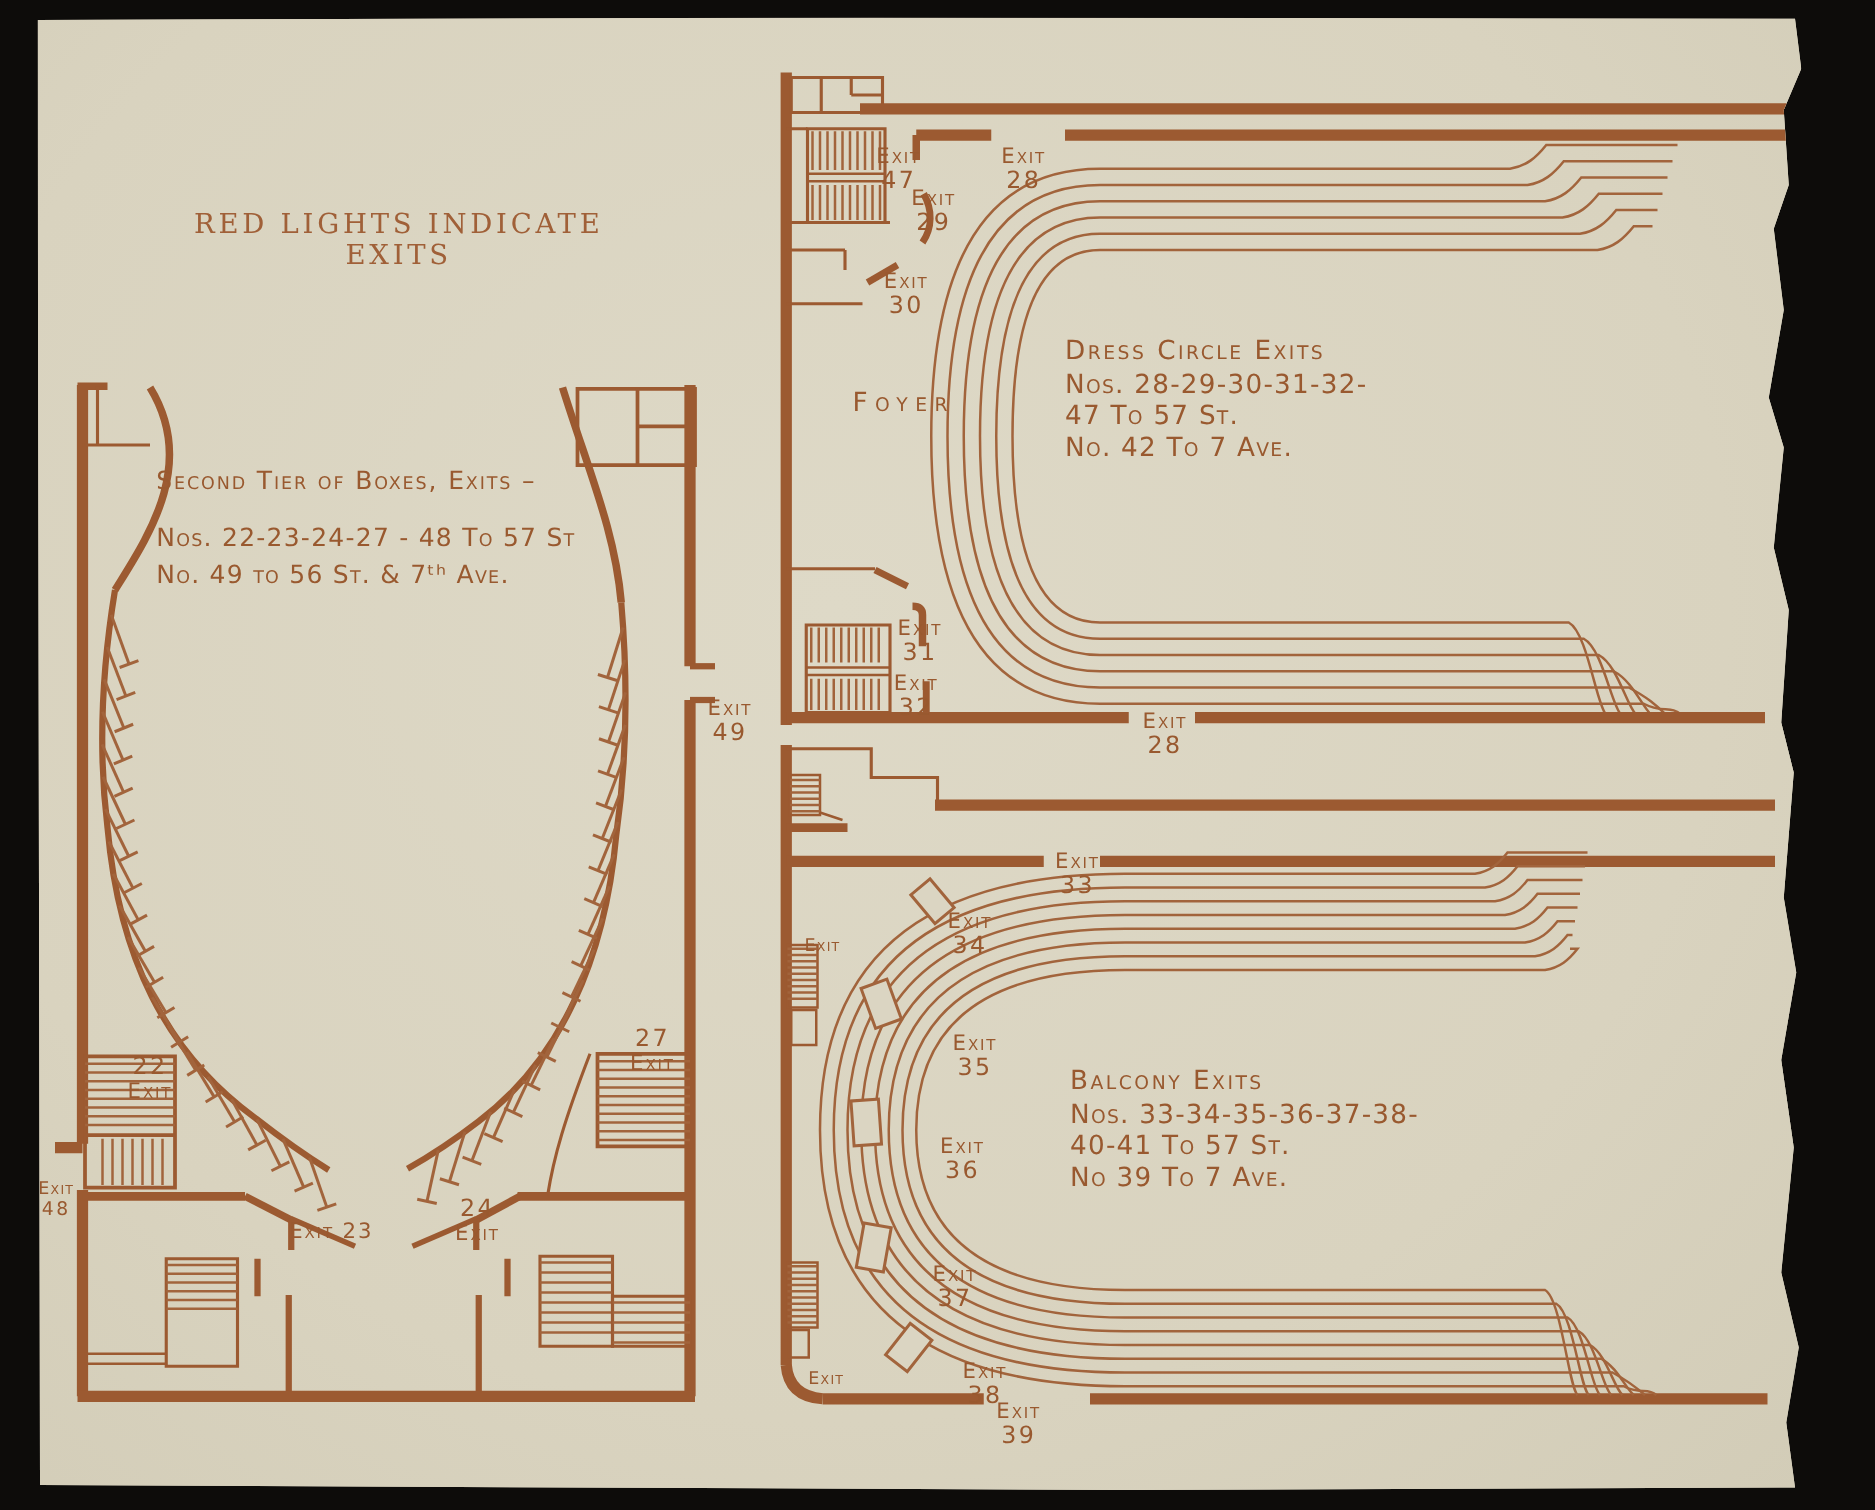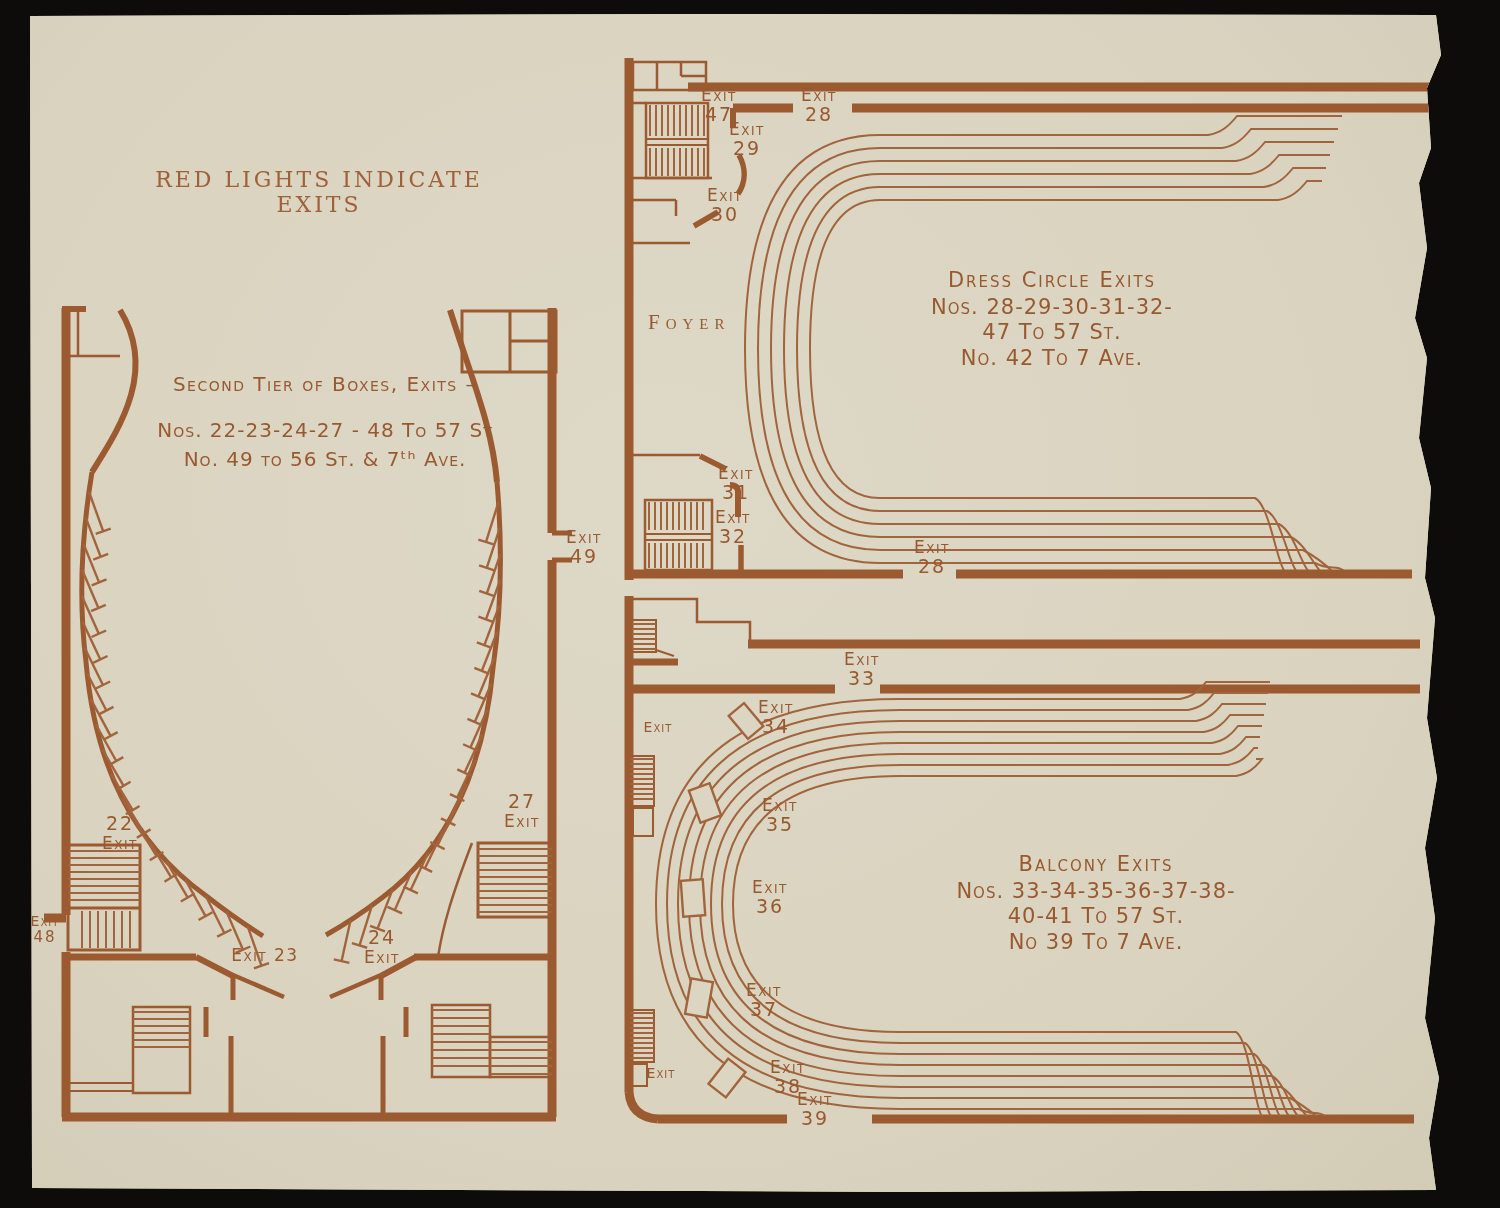--- a/index.html
+++ b/index.html
@@ -21,33 +21,33 @@
     background-image:radial-gradient(ellipse at 45% 40%,#ded9c7 0%,#d9d3bf 65%,#d2ccb7 100%);
   }
   #plan{position:absolute;left:0;top:0;width:1500px;height:1208px}
   .title{
     position:absolute;left:138px;top:167px;width:362px;text-align:center;
     font-family:"DejaVu Serif","Liberation Serif",serif;
     font-size:22px;letter-spacing:3px;color:#a06038;
   }
   .lbl{
     position:absolute;text-align:center;color:#99592f;
-    font-variant:small-caps;line-height:1.08;
+    font-variant:small-caps;line-height:1.08;margin-top:30px;
   }
   .lbl .la{display:block;font-size:17px;letter-spacing:1.5px}
   .lbl .lb{display:block;font-size:19px;letter-spacing:2px}
   .lbl.numfirst .la{font-size:19px;letter-spacing:2px}
   .lbl.numfirst .lb{font-size:17px;letter-spacing:1.5px}
   .lbl.small .la{font-size:14px;letter-spacing:1px}
   .lbl.small .lb{font-size:15px}
   .foyer{
-    position:absolute;left:648px;top:310px;width:150px;text-align:left;
-    font-size:21px;letter-spacing:6px;color:#99592f;font-variant:small-caps;font-family:Liberation Serif, serif;
-  }
-  .cap{position:absolute;text-align:center;color:#99592f;font-variant:small-caps}
+    position:absolute;left:648px;top:310px;width:150px;text-align:center;
+    font-size:21px;letter-spacing:6px;color:#99592f;font-variant:small-caps;
+  }
+  .cap{position:absolute;text-align:left;color:#99592f;font-variant:small-caps}
   .cap div{line-height:1.2}
   .cap .c0{font-size:21px;letter-spacing:2px;margin-bottom:2px}
   .cap .ci{font-size:21px;letter-spacing:1px}
   .st-cap .c0{font-size:20px;letter-spacing:1.5px;margin-bottom:20px}
   .st-cap .ci{font-size:20px;letter-spacing:1px;line-height:1.45}
 </style>
 </head>
 <body>
 
 <div id="page-wrap">
@@ -406,21 +406,21 @@
   </div>
   <div class="lbl" style="left:698px;top:508px;width:70px">
     <span class="la">Exit</span>
     <span class="lb">32</span>
   </div>
   <div class="lbl" style="left:893px;top:538px;width:78px">
     <span class="la">Exit</span>
     <span class="lb">28</span>
   </div>
 
-  <div class="cap" style="left:896px;top:852px;width:400px">
+  <div class="cap" style="left:856px;top:852px;width:400px">
     <div class="c0">Balcony Exits</div>
     <div class="ci">Nos. 33-34-35-36-37-38-</div>
     <div class="ci">40-41 To 57 St.</div>
     <div class="ci">No 39 To 7 Ave.</div>
   </div>
   <div class="lbl" style="left:830px;top:650px;width:64px">
     <span class="la">Exit</span>
     <span class="lb">33</span>
   </div>
   <div class="lbl" style="left:746px;top:698px;width:60px">

